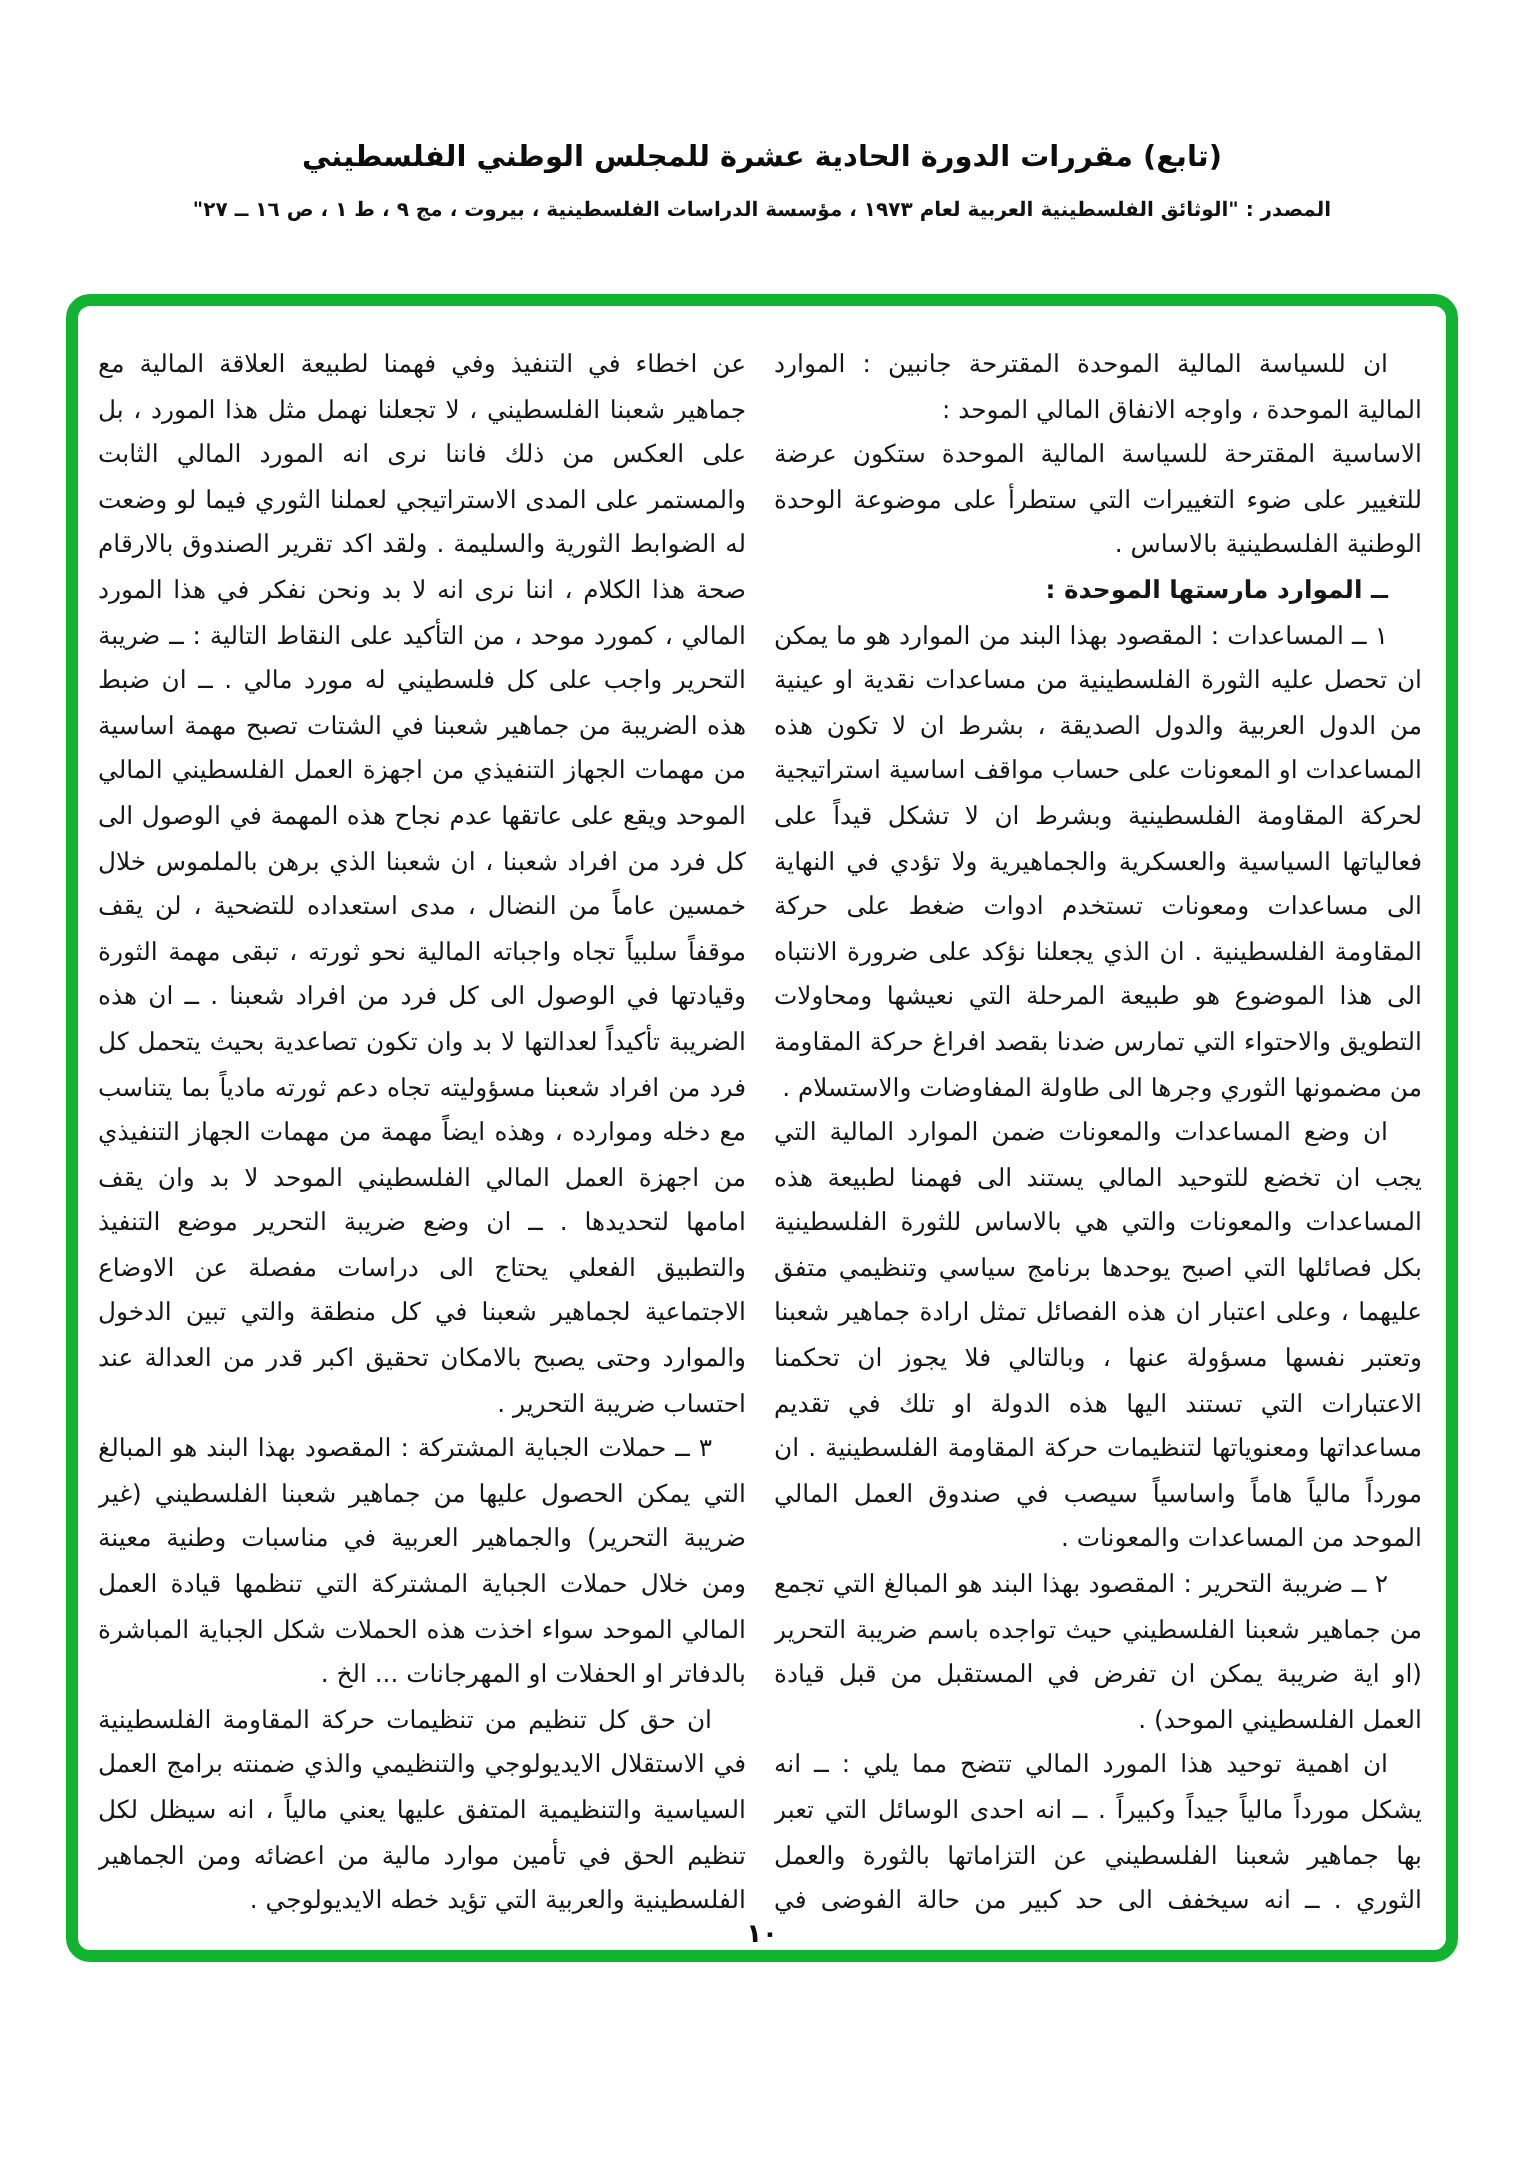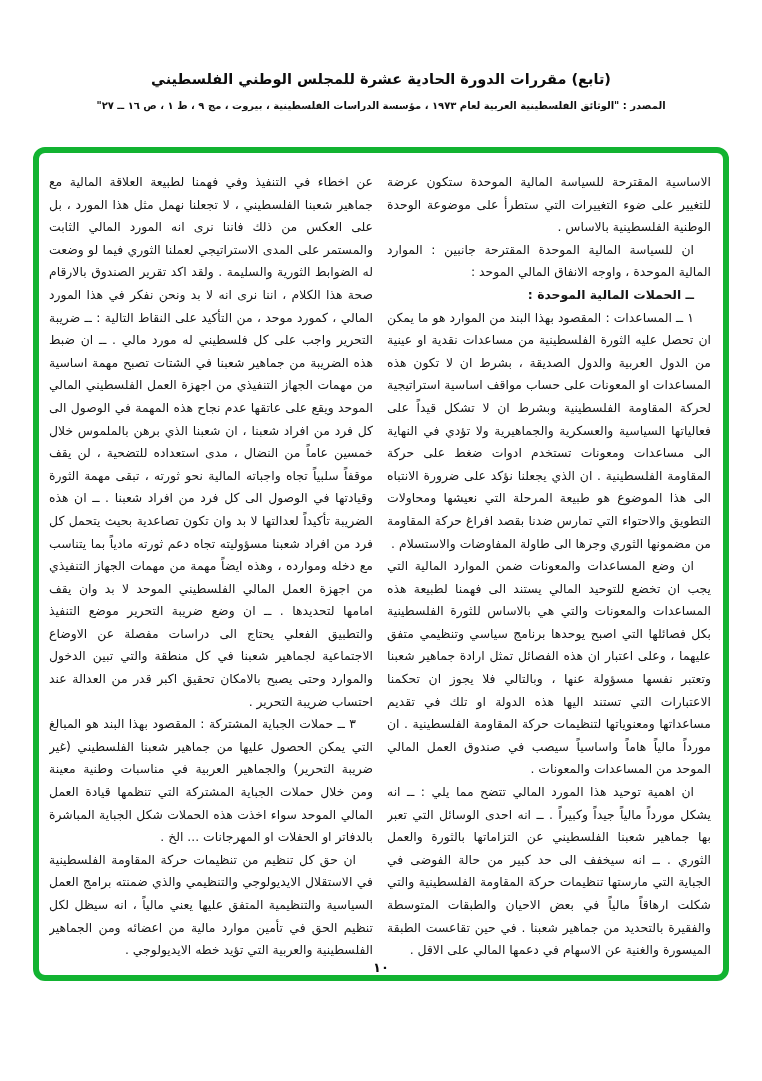--- a/index.html
+++ b/index.html
@@ -76,25 +76,26 @@
 <div class="page">
 
   <div class="doc-title">(تابع) مقررات الدورة الحادية عشرة للمجلس الوطني الفلسطيني</div>
 
   <div class="doc-source">المصدر : "الوثائق الفلسطينية العربية لعام ١٩٧٣ ، مؤسسة الدراسات الفلسطينية ، بيروت ، مج ٩ ، ط ١ ، ص ١٦ ــ ٢٧"</div>
 
   <div class="frame">
     <div class="columns">
 
       <div class="col">
+        <p class="para indent">ان للسياسة المالية الموحدة المقترحة جانبين : الموارد المالية الموحدة ، واوجه الانفاق المالي الموحد :</p>
         <p class="para">الاساسية المقترحة للسياسة المالية الموحدة ستكون عرضة للتغيير على ضوء التغييرات التي ستطرأ على موضوعة الوحدة الوطنية الفلسطينية بالاساس .</p>
-        <p class="para indent">ان للسياسة المالية الموحدة المقترحة جانبين : الموارد المالية الموحدة ، واوجه الانفاق المالي الموحد :</p>
-        <p class="para indent bold">ــ الحملات المالية الموحدة :</p>
+        <p class="para indent bold">ــ الموارد مارستها الموحدة :</p>
         <p class="para indent">١ ــ المساعدات : المقصود بهذا البند من الموارد هو ما يمكن ان تحصل عليه الثورة الفلسطينية من مساعدات نقدية او عينية من الدول العربية والدول الصديقة ، بشرط ان لا تكون هذه المساعدات او المعونات على حساب مواقف اساسية استراتيجية لحركة المقاومة الفلسطينية وبشرط ان لا تشكل قيداً على فعالياتها السياسية والعسكرية والجماهيرية ولا تؤدي في النهاية الى مساعدات ومعونات تستخدم ادوات ضغط على حركة المقاومة الفلسطينية . ان الذي يجعلنا نؤكد على ضرورة الانتباه الى هذا الموضوع هو طبيعة المرحلة التي نعيشها ومحاولات التطويق والاحتواء التي تمارس ضدنا بقصد افراغ حركة المقاومة من مضمونها الثوري وجرها الى طاولة المفاوضات والاستسلام .</p>
         <p class="para indent">ان وضع المساعدات والمعونات ضمن الموارد المالية التي يجب ان تخضع للتوحيد المالي يستند الى فهمنا لطبيعة هذه المساعدات والمعونات والتي هي بالاساس للثورة الفلسطينية بكل فصائلها التي اصبح يوحدها برنامج سياسي وتنظيمي متفق عليهما ، وعلى اعتبار ان هذه الفصائل تمثل ارادة جماهير شعبنا وتعتبر نفسها مسؤولة عنها ، وبالتالي فلا يجوز ان تحكمنا الاعتبارات التي تستند اليها هذه الدولة او تلك في تقديم مساعداتها ومعنوياتها لتنظيمات حركة المقاومة الفلسطينية . ان مورداً مالياً هاماً واساسياً سيصب في صندوق العمل المالي الموحد من المساعدات والمعونات .</p>
+        <p class="para indent">٢ ــ ضريبة التحرير : المقصود بهذا البند هو المبالغ التي تجمع من جماهير شعبنا الفلسطيني حيث تواجده باسم ضريبة التحرير (او اية ضريبة يمكن ان تفرض في المستقبل من قبل قيادة العمل الفلسطيني الموحد) .</p>
         <p class="para indent">ان اهمية توحيد هذا المورد المالي تتضح مما يلي : ــ انه يشكل مورداً مالياً جيداً وكبيراً . ــ انه احدى الوسائل التي تعبر بها جماهير شعبنا الفلسطيني عن التزاماتها بالثورة والعمل الثوري . ــ انه سيخفف الى حد كبير من حالة الفوضى في الجباية التي مارستها تنظيمات حركة المقاومة الفلسطينية والتي شكلت ارهاقاً مالياً في بعض الاحيان والطبقات المتوسطة والفقيرة بالتحديد من جماهير شعبنا . في حين تقاعست الطبقة الميسورة والغنية عن الاسهام في دعمها المالي على الاقل .</p>
 
       </div>
 
       <div class="col">
         <p class="para">عن اخطاء في التنفيذ وفي فهمنا لطبيعة العلاقة المالية مع جماهير شعبنا الفلسطيني ، لا تجعلنا نهمل مثل هذا المورد ، بل على العكس من ذلك فاننا نرى انه المورد المالي الثابت والمستمر على المدى الاستراتيجي لعملنا الثوري فيما لو وضعت له الضوابط الثورية والسليمة . ولقد اكد تقرير الصندوق بالارقام صحة هذا الكلام ، اننا نرى انه لا بد ونحن نفكر في هذا المورد المالي ، كمورد موحد ، من التأكيد على النقاط التالية : ــ ضريبة التحرير واجب على كل فلسطيني له مورد مالي . ــ ان ضبط هذه الضريبة من جماهير شعبنا في الشتات تصبح مهمة اساسية من مهمات الجهاز التنفيذي من اجهزة العمل الفلسطيني المالي الموحد ويقع على عاتقها عدم نجاح هذه المهمة في الوصول الى كل فرد من افراد شعبنا ، ان شعبنا الذي برهن بالملموس خلال خمسين عاماً من النضال ، مدى استعداده للتضحية ، لن يقف موقفاً سلبياً تجاه واجباته المالية نحو ثورته ، تبقى مهمة الثورة وقيادتها في الوصول الى كل فرد من افراد شعبنا . ــ ان هذه الضريبة تأكيداً لعدالتها لا بد وان تكون تصاعدية بحيث يتحمل كل فرد من افراد شعبنا مسؤوليته تجاه دعم ثورته مادياً بما يتناسب مع دخله وموارده ، وهذه ايضاً مهمة من مهمات الجهاز التنفيذي من اجهزة العمل المالي الفلسطيني الموحد لا بد وان يقف امامها لتحديدها . ــ ان وضع ضريبة التحرير موضع التنفيذ والتطبيق الفعلي يحتاج الى دراسات مفصلة عن الاوضاع الاجتماعية لجماهير شعبنا في كل منطقة والتي تبين الدخول والموارد وحتى يصبح بالامكان تحقيق اكبر قدر من العدالة عند احتساب ضريبة التحرير .</p>
         <p class="para indent">٣ ــ حملات الجباية المشتركة : المقصود بهذا البند هو المبالغ التي يمكن الحصول عليها من جماهير شعبنا الفلسطيني (غير ضريبة التحرير) والجماهير العربية في مناسبات وطنية معينة ومن خلال حملات الجباية المشتركة التي تنظمها قيادة العمل المالي الموحد سواء اخذت هذه الحملات شكل الجباية المباشرة بالدفاتر او الحفلات او المهرجانات ... الخ .</p>
         <p class="para indent">ان حق كل تنظيم من تنظيمات حركة المقاومة الفلسطينية في الاستقلال الايديولوجي والتنظيمي والذي ضمنته برامج العمل السياسية والتنظيمية المتفق عليها يعني مالياً ، انه سيظل لكل تنظيم الحق في تأمين موارد مالية من اعضائه ومن الجماهير الفلسطينية والعربية التي تؤيد خطه الايديولوجي .</p>
       </div>
 

